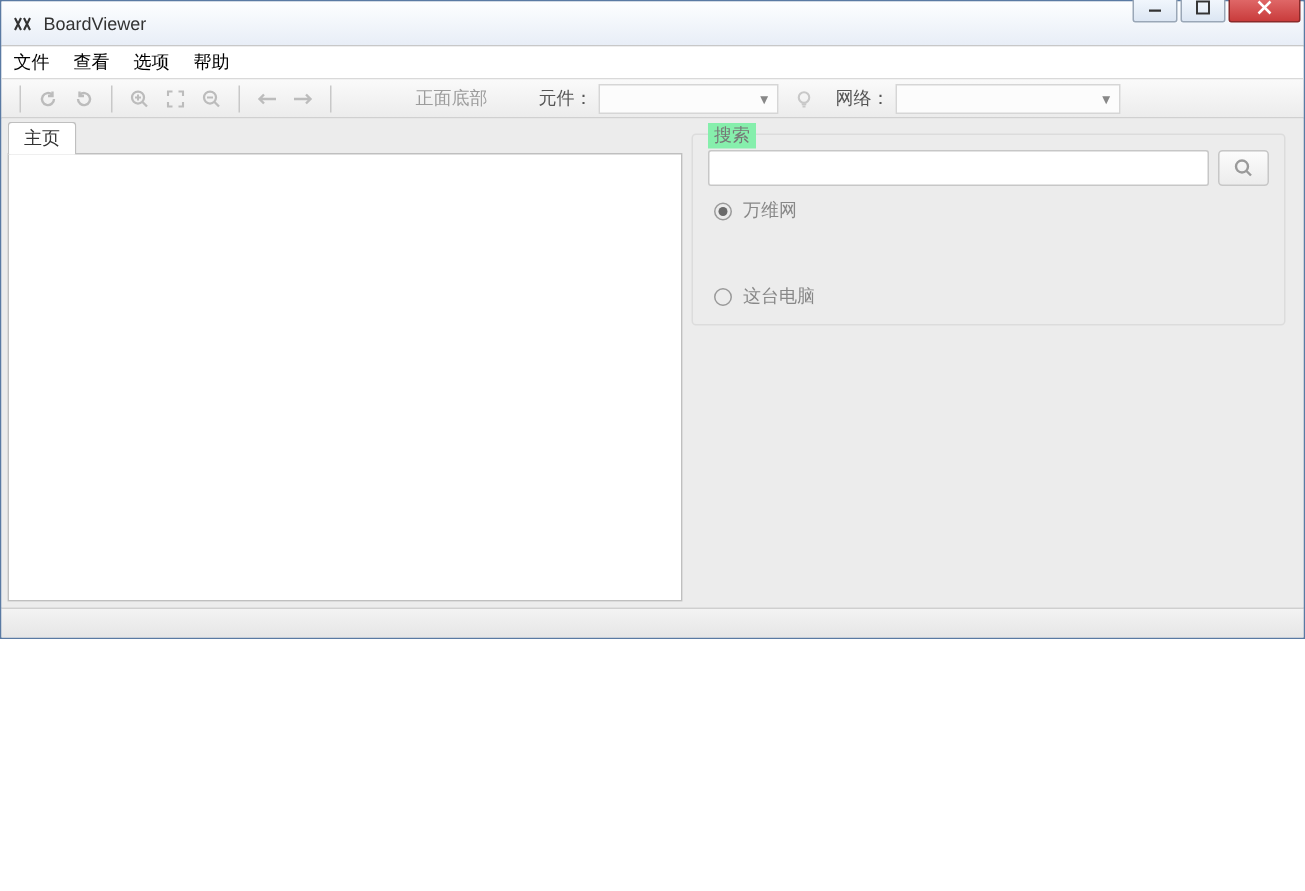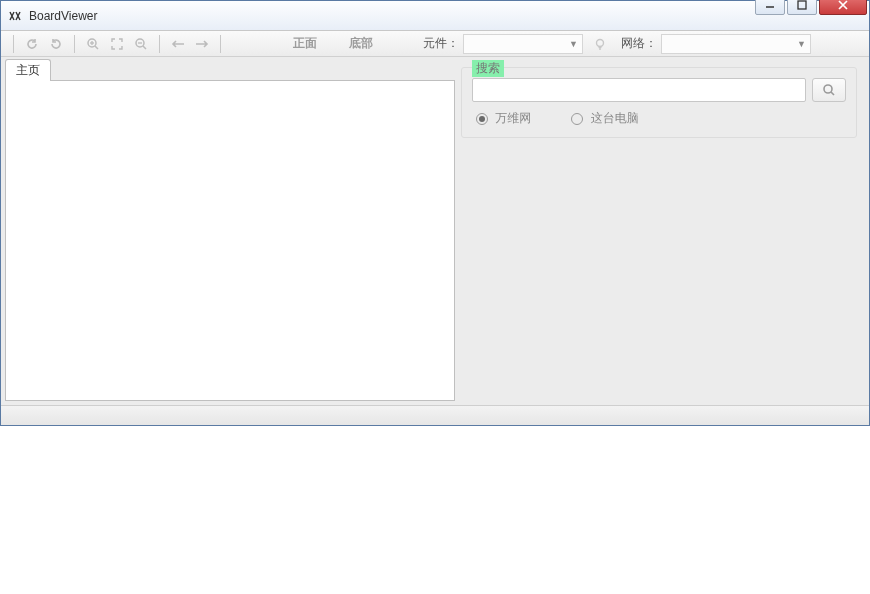--- a/index.html
+++ b/index.html
@@ -14,39 +14,39 @@
 .win-btn { width:30px; height:20px; border:1px solid #9aa7b7; background:linear-gradient(#f7fbff,#dce6f3); border-radius:0 0 2px 2px; margin-left:2px; display:flex; align-items:center; justify-content:center; color:#444; }
 .win-close { width:48px; background:linear-gradient(#e57373,#c93c3c); border-color:#8a2a2a; color:#fff; }
 .win-btn svg { display:block; }
 
 .menubar { height:22px; background:#fff; display:flex; align-items:center; padding:0 8px; border-bottom:1px solid #d9d9d9; gap:16px; }
 .menubar span { color:#000; cursor:default; }
 
 .toolbar { height:26px; background:linear-gradient(#fafafa,#ececec); border-bottom:1px solid #d0d0d0; display:flex; align-items:center; padding:0 6px; color:#9a9a9a; }
 .tb-sep { width:1px; height:18px; background:#c8c8c8; margin:0 6px; }
 .tb-btn { width:20px; height:20px; display:flex; align-items:center; justify-content:center; color:#b5b5b5; margin:0 2px; }
-.tb-label { color:#9c9c9c; margin:0 16px;font-weight:bold; }
+.tb-label { color:#9c9c9c; margin:0 0; }
 .tb-label-dark { color:#555; margin:0 4px; }
 .combo { height:20px; min-width:120px; border:1px solid #d6d6d6; background:#fcfcfc; display:flex; align-items:center; justify-content:flex-end; padding-right:4px; color:#aaa; margin-right:8px; }
 .combo .chev { font-size:9px; color:#888; }
 .bulb { width:18px; height:18px; display:flex; align-items:center; justify-content:center; margin-right:8px; }
 
 .body { flex:1; display:flex; background:#ececec; padding:4px; gap:6px; }
 .left { flex:0 0 450px; display:flex; flex-direction:column; }
 .tabstrip { height:20px; display:flex; align-items:flex-end; }
 .tab { background:#fff; border:1px solid #bfbfbf; border-bottom:none; padding:2px 10px; border-radius:3px 3px 0 0; color:#333; position:relative; z-index:2;}
 .tabcontent { flex:1; background:#fff; border:1px solid #bfbfbf; margin-top:-1px; }
 
 .right { flex:1; padding:6px 8px 0 0; }
 .search-group { border:1px solid #dcdcdc; border-radius:3px; padding:10px 10px 10px 10px; position:relative; }
 .search-legend { position:absolute; top:-8px; left:10px; background:#86efac; padding:0 4px; color:#777; }
 .search-row { display:flex; align-items:center; gap:6px; margin-bottom:8px; }
 .search-input { flex:1; height:24px; border:1px solid #c7c7c7; background:#fff; border-radius:2px; }
 .search-btn { width:34px; height:24px; border:1px solid #c7c7c7; background:linear-gradient(#fcfcfc,#ececec); border-radius:3px; display:flex; align-items:center; justify-content:center; color:#888; }
-.radio-row { display:flex; align-items:flex-end; gap:40px; color:#888; padding-left:4px; }
+.radio-row { display:flex; align-items:flex-start; gap:40px; color:#888; padding-left:4px;flex-direction:column; }
 .radio { width:12px; height:12px; border:1px solid #9a9a9a; border-radius:50%; display:inline-flex; align-items:center; justify-content:center; margin-right:4px; vertical-align:middle; }
 .radio.checked::after { content:""; width:6px; height:6px; background:#6a6a6a; border-radius:50%; }
 .radio-label { color:#888; }
 
 .statusbar { height:20px; background:linear-gradient(#f3f3f3,#e6e6e6); border-top:1px solid #cfcfcf; }
 </style>
 </head>
 <body>
 
 <div class="window">
@@ -71,20 +71,26 @@
           </svg>
       </div>
       <div class="win-btn win-close">
         <svg width="12" height="10">
             <path d="M2 1 L10 9 M10 1 L2 9" stroke="#fff" stroke-width="1.7"></path>
           </svg>
       </div>
     </div>
   </div>
 
+  <div class="menubar">
+    <span>文件</span>
+    <span>查看</span>
+    <span>选项</span>
+    <span>帮助</span>
+  </div>
 
   <div class="toolbar">
     <div class="tb-sep"></div>
     <div class="tb-btn">
         <svg width="14" height="14" viewBox="0 0 14 14">
           <path d="M11 7a4 4 0 1 1-1.2-2.8" fill="none" stroke="#bcbcbc" stroke-width="1.6"></path>
           <path d="M10 2v3h-3" fill="none" stroke="#bcbcbc" stroke-width="1.6"></path>
         </svg>
       </div>
     <div class="tb-btn">

